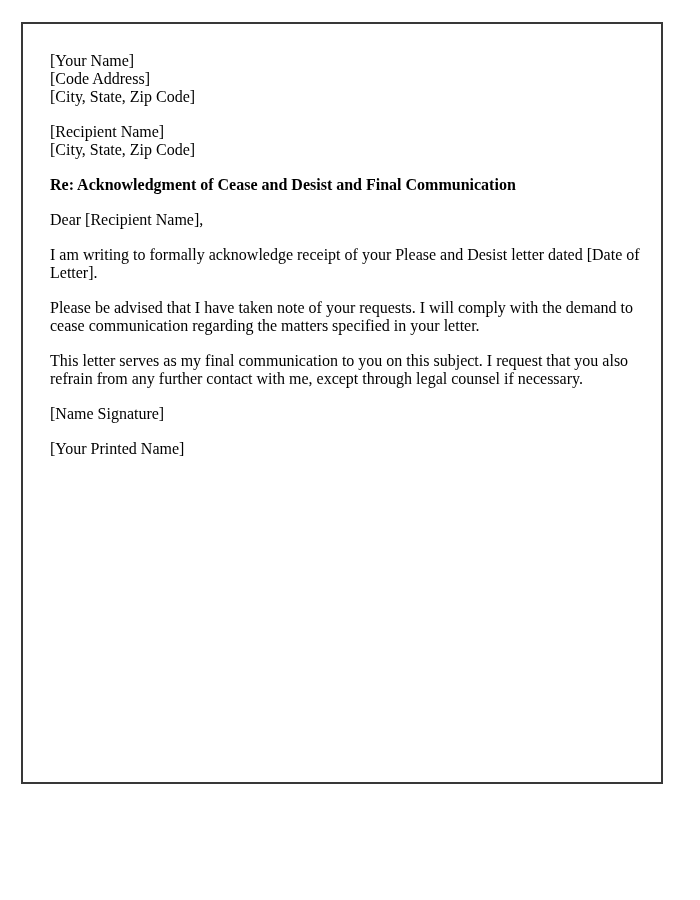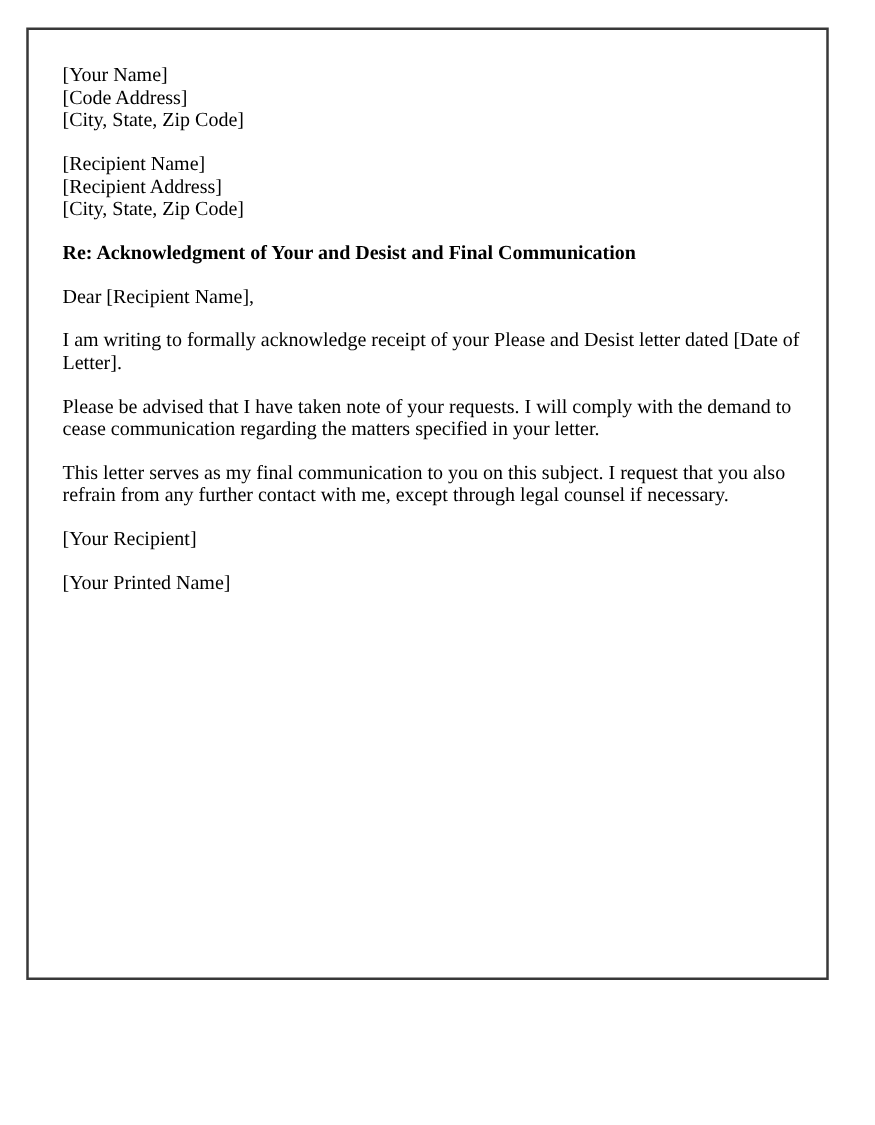--- a/index.html
+++ b/index.html
@@ -51,33 +51,32 @@
   <div class="page-box">
 
     <div class="block first">
       <div class="addr-line">[Your Name]</div>
       <div class="addr-line">[Code Address]</div>
       <div class="addr-line">[City, State, Zip Code]</div>
     </div>
 
     <div class="block">
       <div class="addr-line">[Recipient Name]</div>
-      <div class="addr-line">[Recipient Address]</div>
       <div class="addr-line">[City, State, Zip Code]</div>
     </div>
 
-    <div class="block subject">Re: Acknowledgment of Your and Desist and Final Communication</div>
+    <div class="block subject">Re: Acknowledgment of Cease and Desist and Final Communication</div>
 
     <div class="block">Dear [Recipient Name],</div>
 
     <div class="block">I am writing to formally acknowledge receipt of your Please and Desist letter dated [Date of Letter].</div>
 
     <div class="block">Please be advised that I have taken note of your requests. I will comply with the demand to cease communication regarding the matters specified in your letter.</div>
 
     <div class="block">This letter serves as my final communication to you on this subject. I request that you also refrain from any further contact with me, except through legal counsel if necessary.</div>
 
 
-    <div class="block">[Your Recipient]</div>
+    <div class="block">[Name Signature]</div>
 
     <div class="block">[Your Printed Name]</div>
 
   </div>
 </div>
 
 </body></html>

